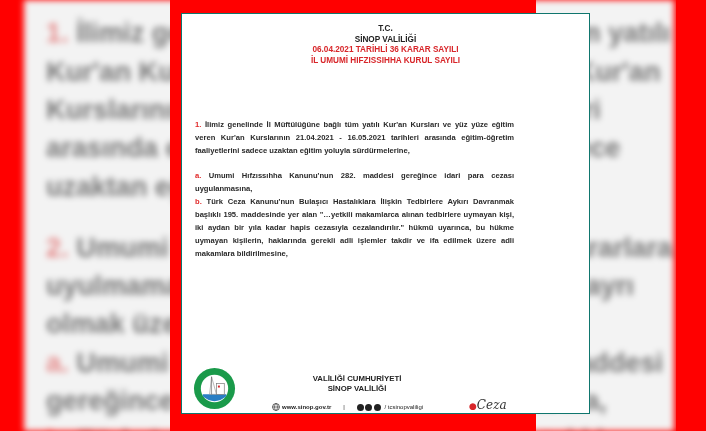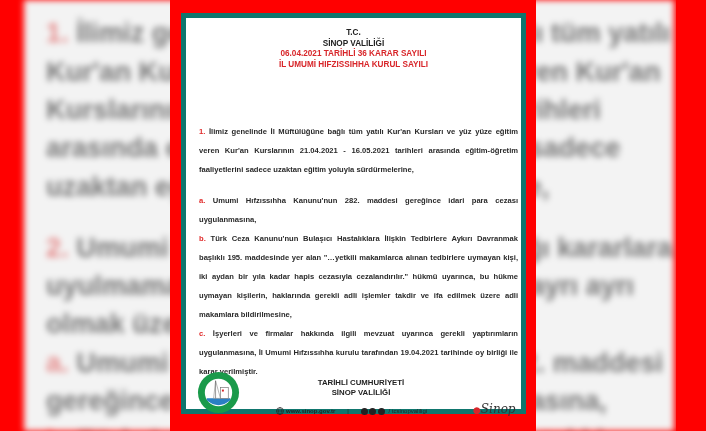--- a/index.html
+++ b/index.html
@@ -29,34 +29,34 @@
   .bg-right-red {
     position: absolute; left: 676px; top: 0; width: 30px; height: 431px; background: #ff0000;
   }
 
   
   .card-frame {
     position: absolute; left: 170px; top: 0; width: 366px; height: 431px;
     background: #ff0000;
   }
   .card {
-    position: absolute; left: 181px; top: 13px; width: 345px; height: 401px;
+    position: absolute; left: 181px; top: 13px; width: 409px; height: 401px;
     background: #ffffff;
-    border: 5px solid #0f766e;
+    border: 1px solid #0f766e;
   }
   .header {
     position: absolute; left: 0; top: 10px; width: 100%;
     text-align: center; font-weight: bold; font-size: 8.2px; line-height: 10.5px;
   }
   .header .black { color: #222; }
   .header .red { color: #d8262a; }
 
   .body {
     position: absolute; left: 13px; top: 104px; width: 319px;
-    font-size: 7.6px; line-height: 19px; font-weight: bold; color: #2a2a2a;
+    font-size: 7.6px; line-height: 13px; font-weight: bold; color: #2a2a2a;
     text-align: justify;
   }
   .body p { margin: 0; }
   .body .gap { height: 12px; }
   .num { color: #e02a2a; }
 
   .footer-logo {
     position: absolute; left: 11px; top: 353px; width: 43px; height: 43px;
   }
   .footer-center {
@@ -100,48 +100,47 @@
     <div class="black">SİNOP VALİLİĞİ</div>
     <div class="red">06.04.2021 TARİHLİ 36 KARAR SAYILI</div>
     <div class="red">İL UMUMİ HIFZISSIHHA KURUL SAYILI</div>
   </div>
 
   <div class="body">
     <p><span class="num">1.</span><span> İlimiz genelinde İl Müftülüğüne bağlı tüm yatılı Kur'an Kursları ve yüz yüze eğitim veren Kur'an Kurslarının 21.04.2021 - 16.05.2021 tarihleri arasında eğitim-öğretim faaliyetlerini sadece uzaktan eğitim yoluyla sürdürmelerine,</span></p>
     <div class="gap"></div>
     <p><span class="num">a.</span><span> Umumi Hıfzıssıhha Kanunu'nun 282. maddesi gereğince idari para cezası uygulanmasına,</span></p>
     <p><span class="num">b.</span><span> Türk Ceza Kanunu'nun Bulaşıcı Hastalıklara İlişkin Tedbirlere Aykırı Davranmak başlıklı 195. maddesinde yer alan "…yetkili makamlarca alınan tedbirlere uymayan kişi, iki aydan bir yıla kadar hapis cezasıyla cezalandırılır." hükmü uyarınca, bu hükme uymayan kişilerin, haklarında gerekli adli işlemler takdir ve ifa edilmek üzere adli makamlara bildirilmesine,</span></p>
-    <p><span class="num">c.</span><span> İşyerleri ve firmalar hakkında ilgili mevzuat uyarınca gerekli yaptırımların uygulanmasına, İl Umumi Hıfzıssıhha kurulu tarafından 19.04.2021 tarihinde oy birliği ile karar verilmiştir.</span></p>
   </div>
 
   <svg class="footer-logo" viewBox="0 0 44 44">
     <circle cx="22" cy="22" r="21" fill="#1a9a4a"></circle>
     <circle cx="22" cy="22" r="14" fill="#ffffff"></circle>
     <path d="M10 30 Q22 40 34 30 L34 28 L10 28 Z" fill="#2a7fc4"></path>
     <path d="M17 28 L19 10 L24 28 Z" fill="#ffffff" stroke="#888" stroke-width="0.6"></path>
     <rect x="24" y="17" width="8" height="11" fill="#ffffff" stroke="#777" stroke-width="0.7"></rect>
     <rect x="25.5" y="19" width="2" height="2" fill="#d8262a"></rect>
     <line x1="19" y1="10" x2="19" y2="28" stroke="#555" stroke-width="0.6"></line>
   </svg>
 
   <div class="footer-center">
-    <div>TARİHLİ CUMHURİYETİ</div>
+    <div>VALİLİĞİ CUMHURİYETİ</div>
     <div>SİNOP VALİLİĞİ</div>
   </div>
 
   <div class="footer-links">
     <svg class="globe" viewBox="0 0 10 10">
       <circle cx="5" cy="5" r="4.3" fill="none" stroke="#222" stroke-width="0.9"></circle>
       <ellipse cx="5" cy="5" rx="1.8" ry="4.3" fill="none" stroke="#222" stroke-width="0.7"></ellipse>
       <line x1="0.7" y1="5" x2="9.3" y2="5" stroke="#222" stroke-width="0.7"></line>
     </svg>
     <span>www.sinop.gov.tr</span>
     <span class="sep">|</span>
     <span class="soc"></span>
     <span class="soc"></span>
     <span class="soc"></span>
     <span style="margin-left:2px;font-weight:normal;">/ tcsinopvaliligi</span>
   </div>
 
   <div class="brand">
-    <span class="dot">●</span><span>Sinop</span>
+    <span class="dot">●</span><span>Ceza</span>
   </div>
 </div>
 
 </body></html>

